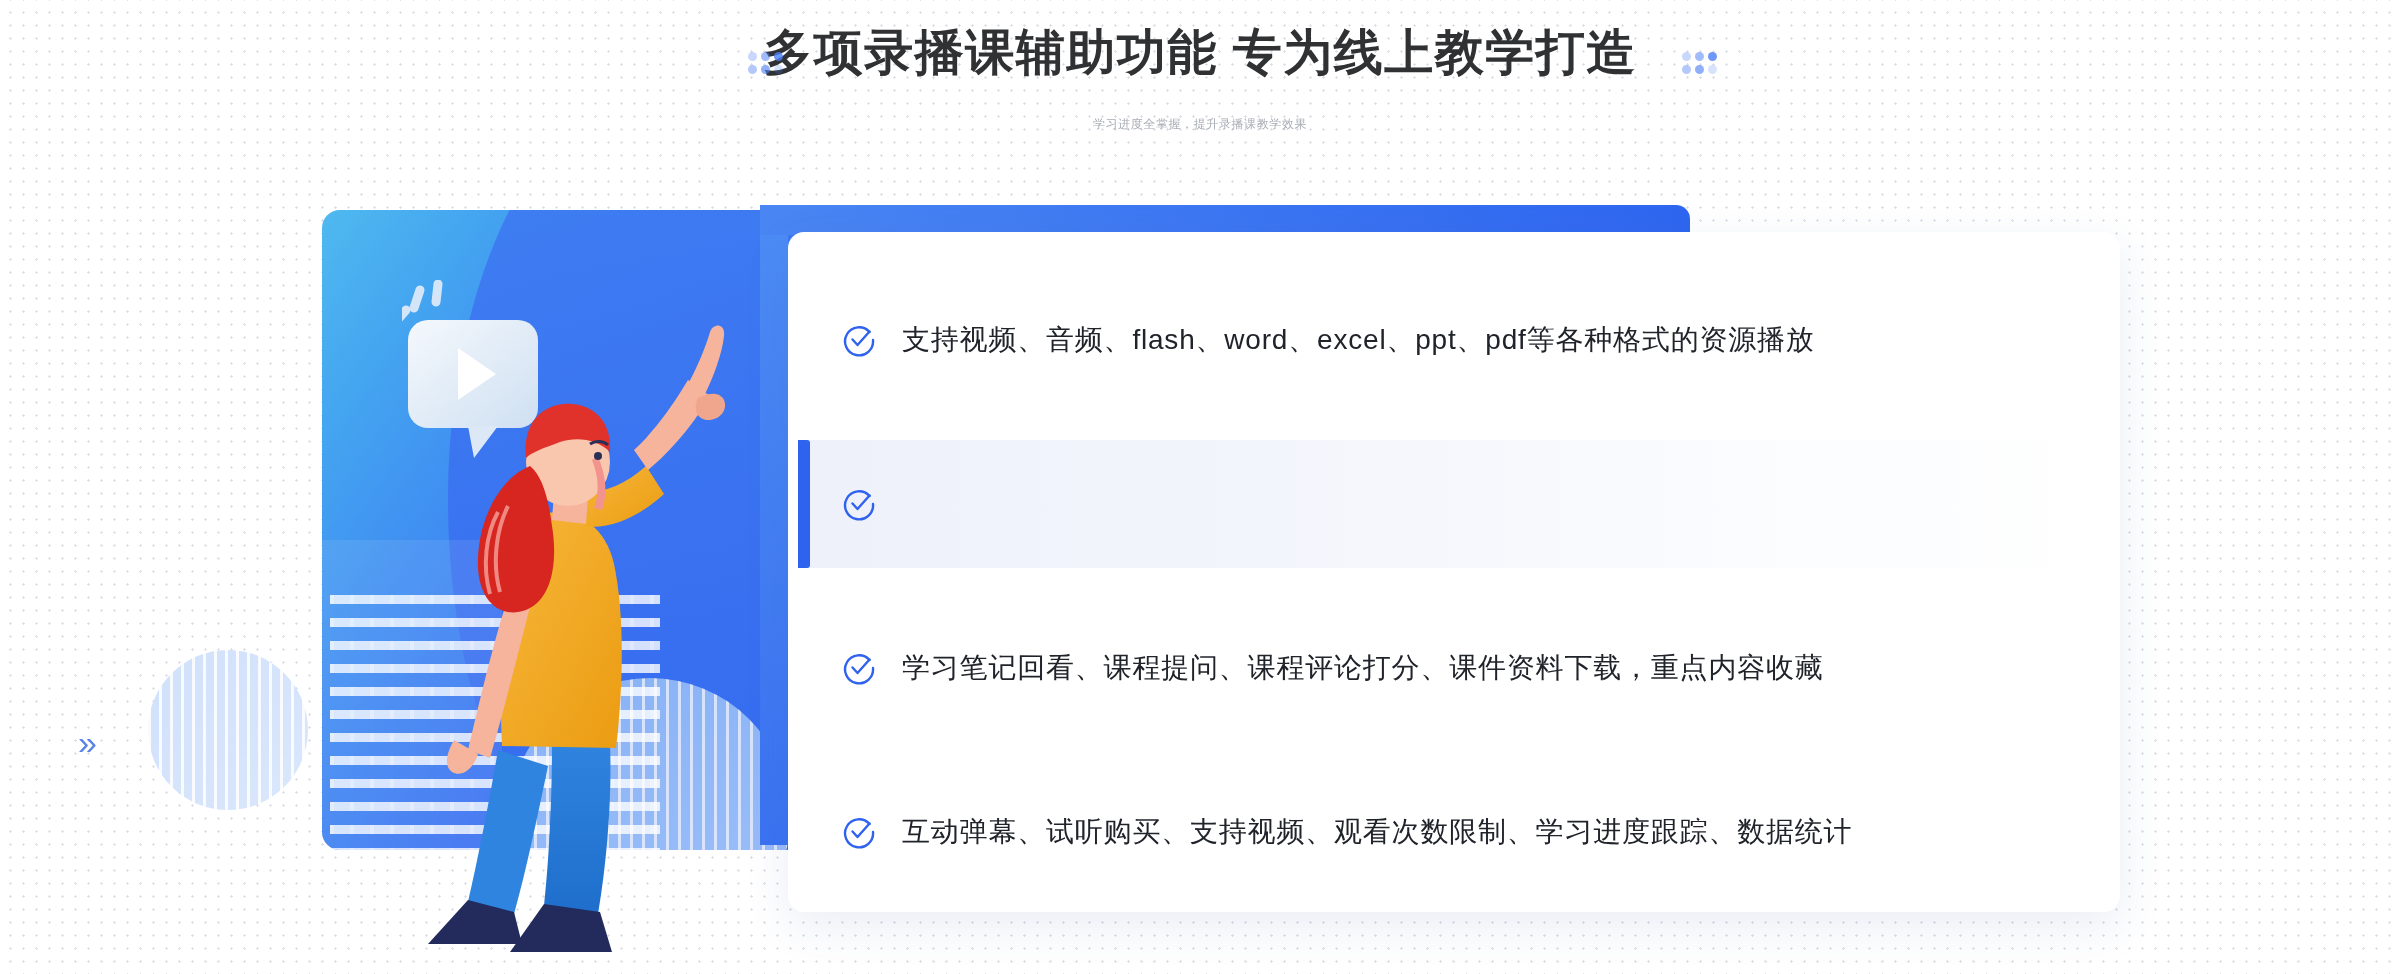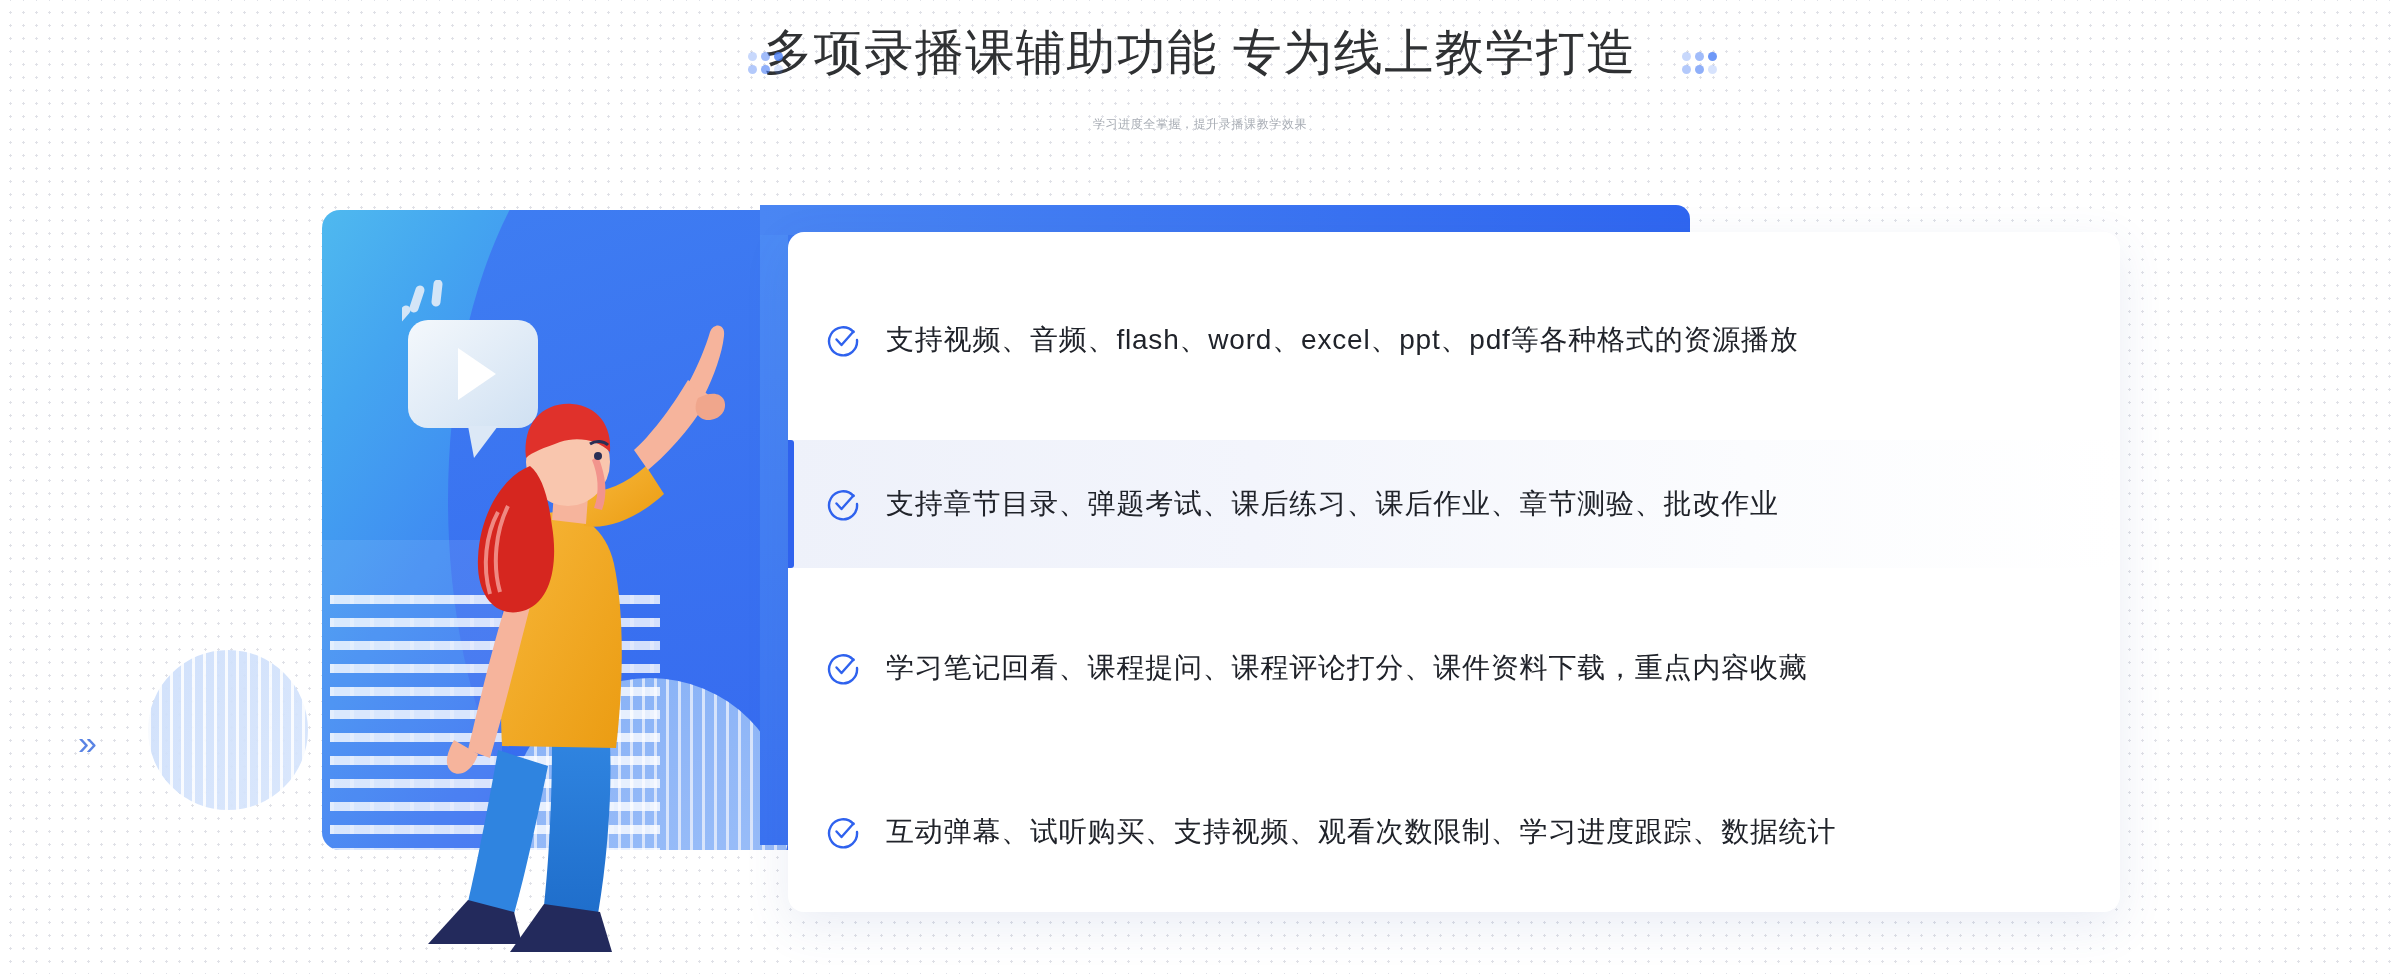--- a/index.html
+++ b/index.html
@@ -30,21 +30,21 @@
     width: 2400px;
     height: 150px;
     text-align: center;
   }
   #title {
     position: absolute;
     left: 0; top: 22px;
     width: 2400px;
     font-size: 49px;
     line-height: 60px;
-    font-weight: normal;
+    font-weight: bold;
     color: #2f3133;
     letter-spacing: 1.5px;
     white-space: nowrap;
   }
   #subtitle {
     position: absolute;
     left: 0; top: 110px;
     width: 2400px;
     font-size: 12px;
     line-height: 28px;
@@ -197,21 +197,21 @@
     left: 788px; top: 232px;
     width: 1332px; height: 680px;
     background: #ffffff;
     border-radius: 16px;
     box-shadow: 0 14px 46px rgba(60,90,160,0.11);
     overflow: hidden;
   }
 
   .feature-row {
     position: absolute;
-    left: 0;
+    left: 16px;
     width: 1332px;
     height: 128px;
     display: flex;
     align-items: center;
     padding-left: 38px;
   }
   .feature-row[data-row="0"] { top: 44px;  }
   .feature-row[data-row="1"] { top: 208px; }
   .feature-row[data-row="2"] { top: 372px; }
   .feature-row[data-row="3"] { top: 536px; }
@@ -365,21 +365,20 @@
         <path d="M10.5 16.5 L15.5 22 L27.5 8.5" fill="none" stroke="#2f62ee" stroke-width="2.4" stroke-linecap="round" stroke-linejoin="round"></path>
       </svg>
       <span class="feature-text">支持视频、音频、flash、word、excel、ppt、pdf等各种格式的资源播放</span>
     </div>
 
     <div class="feature-row highlight" data-row="1">
       <svg class="check-icon" viewBox="0 0 34 34">
         <path d="M27.5 9 A14 14 0 1 0 31 17" fill="none" stroke="#2f62ee" stroke-width="2.4" stroke-linecap="round"></path>
         <path d="M10.5 16.5 L15.5 22 L27.5 8.5" fill="none" stroke="#2f62ee" stroke-width="2.4" stroke-linecap="round" stroke-linejoin="round"></path>
       </svg>
-      <span class="feature-text">支持章节目录、弹题考试、课后练习、课后作业、章节测验、批改作业</span>
     </div>
 
     <div class="feature-row" data-row="2">
       <svg class="check-icon" viewBox="0 0 34 34">
         <path d="M27.5 9 A14 14 0 1 0 31 17" fill="none" stroke="#2f62ee" stroke-width="2.4" stroke-linecap="round"></path>
         <path d="M10.5 16.5 L15.5 22 L27.5 8.5" fill="none" stroke="#2f62ee" stroke-width="2.4" stroke-linecap="round" stroke-linejoin="round"></path>
       </svg>
       <span class="feature-text">学习笔记回看、课程提问、课程评论打分、课件资料下载，重点内容收藏</span>
     </div>
 

